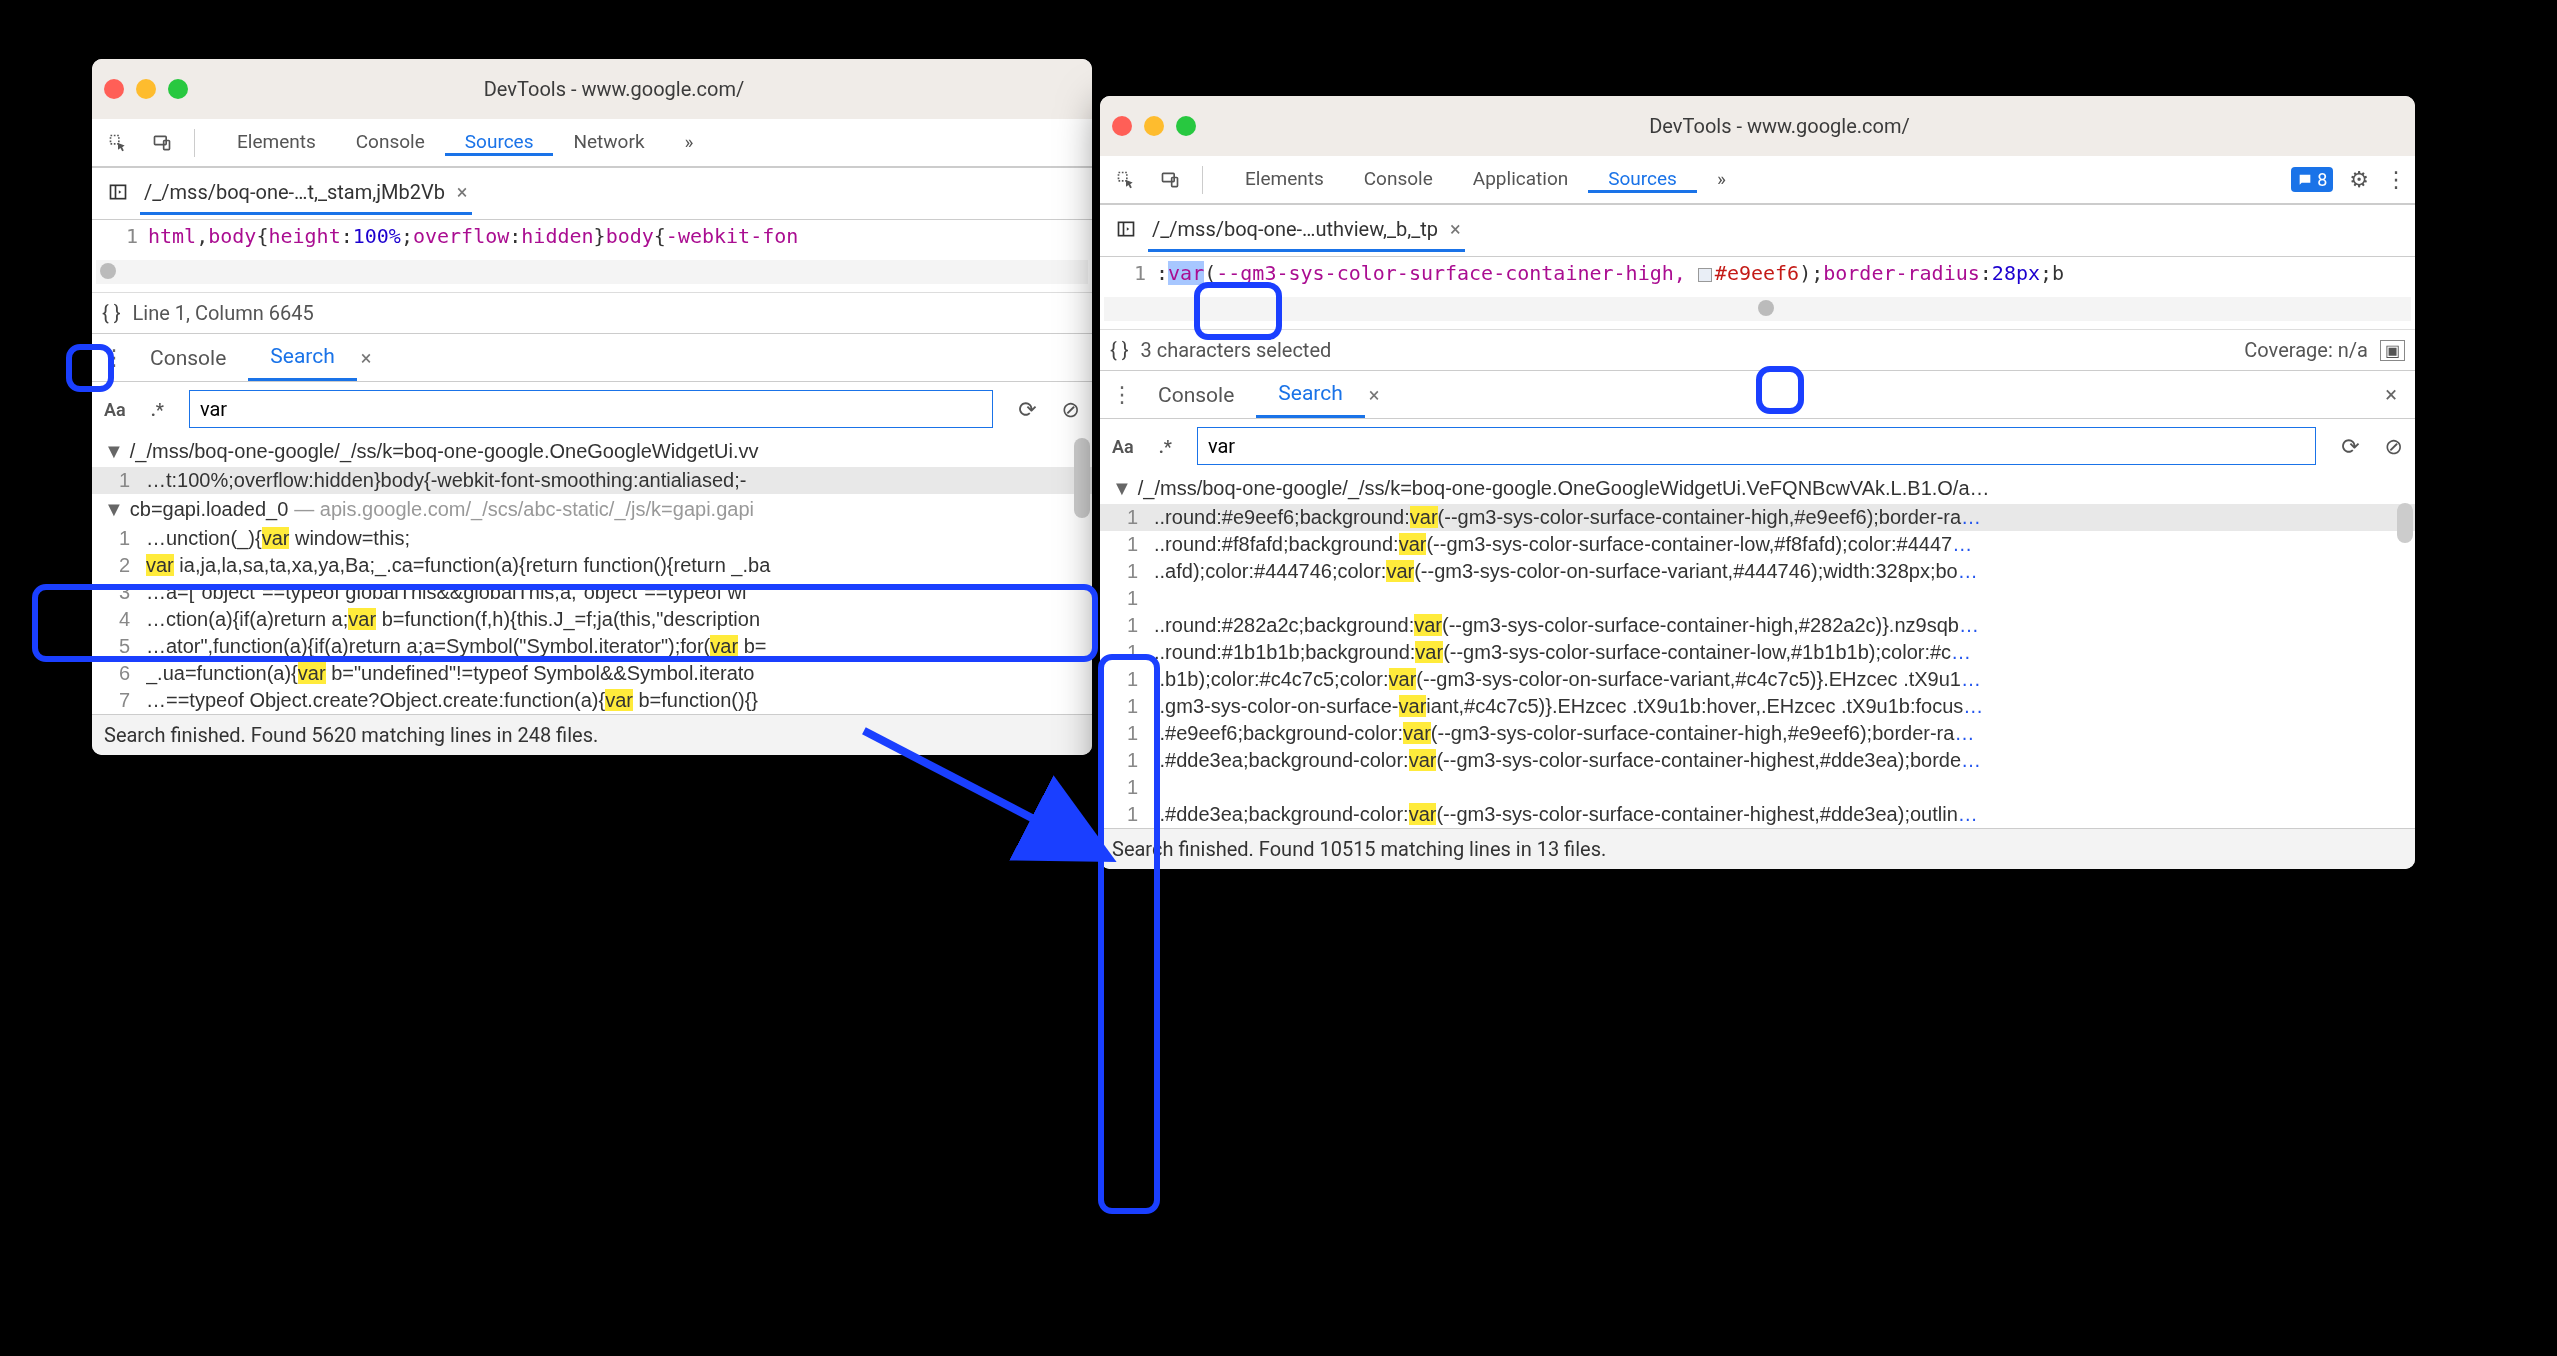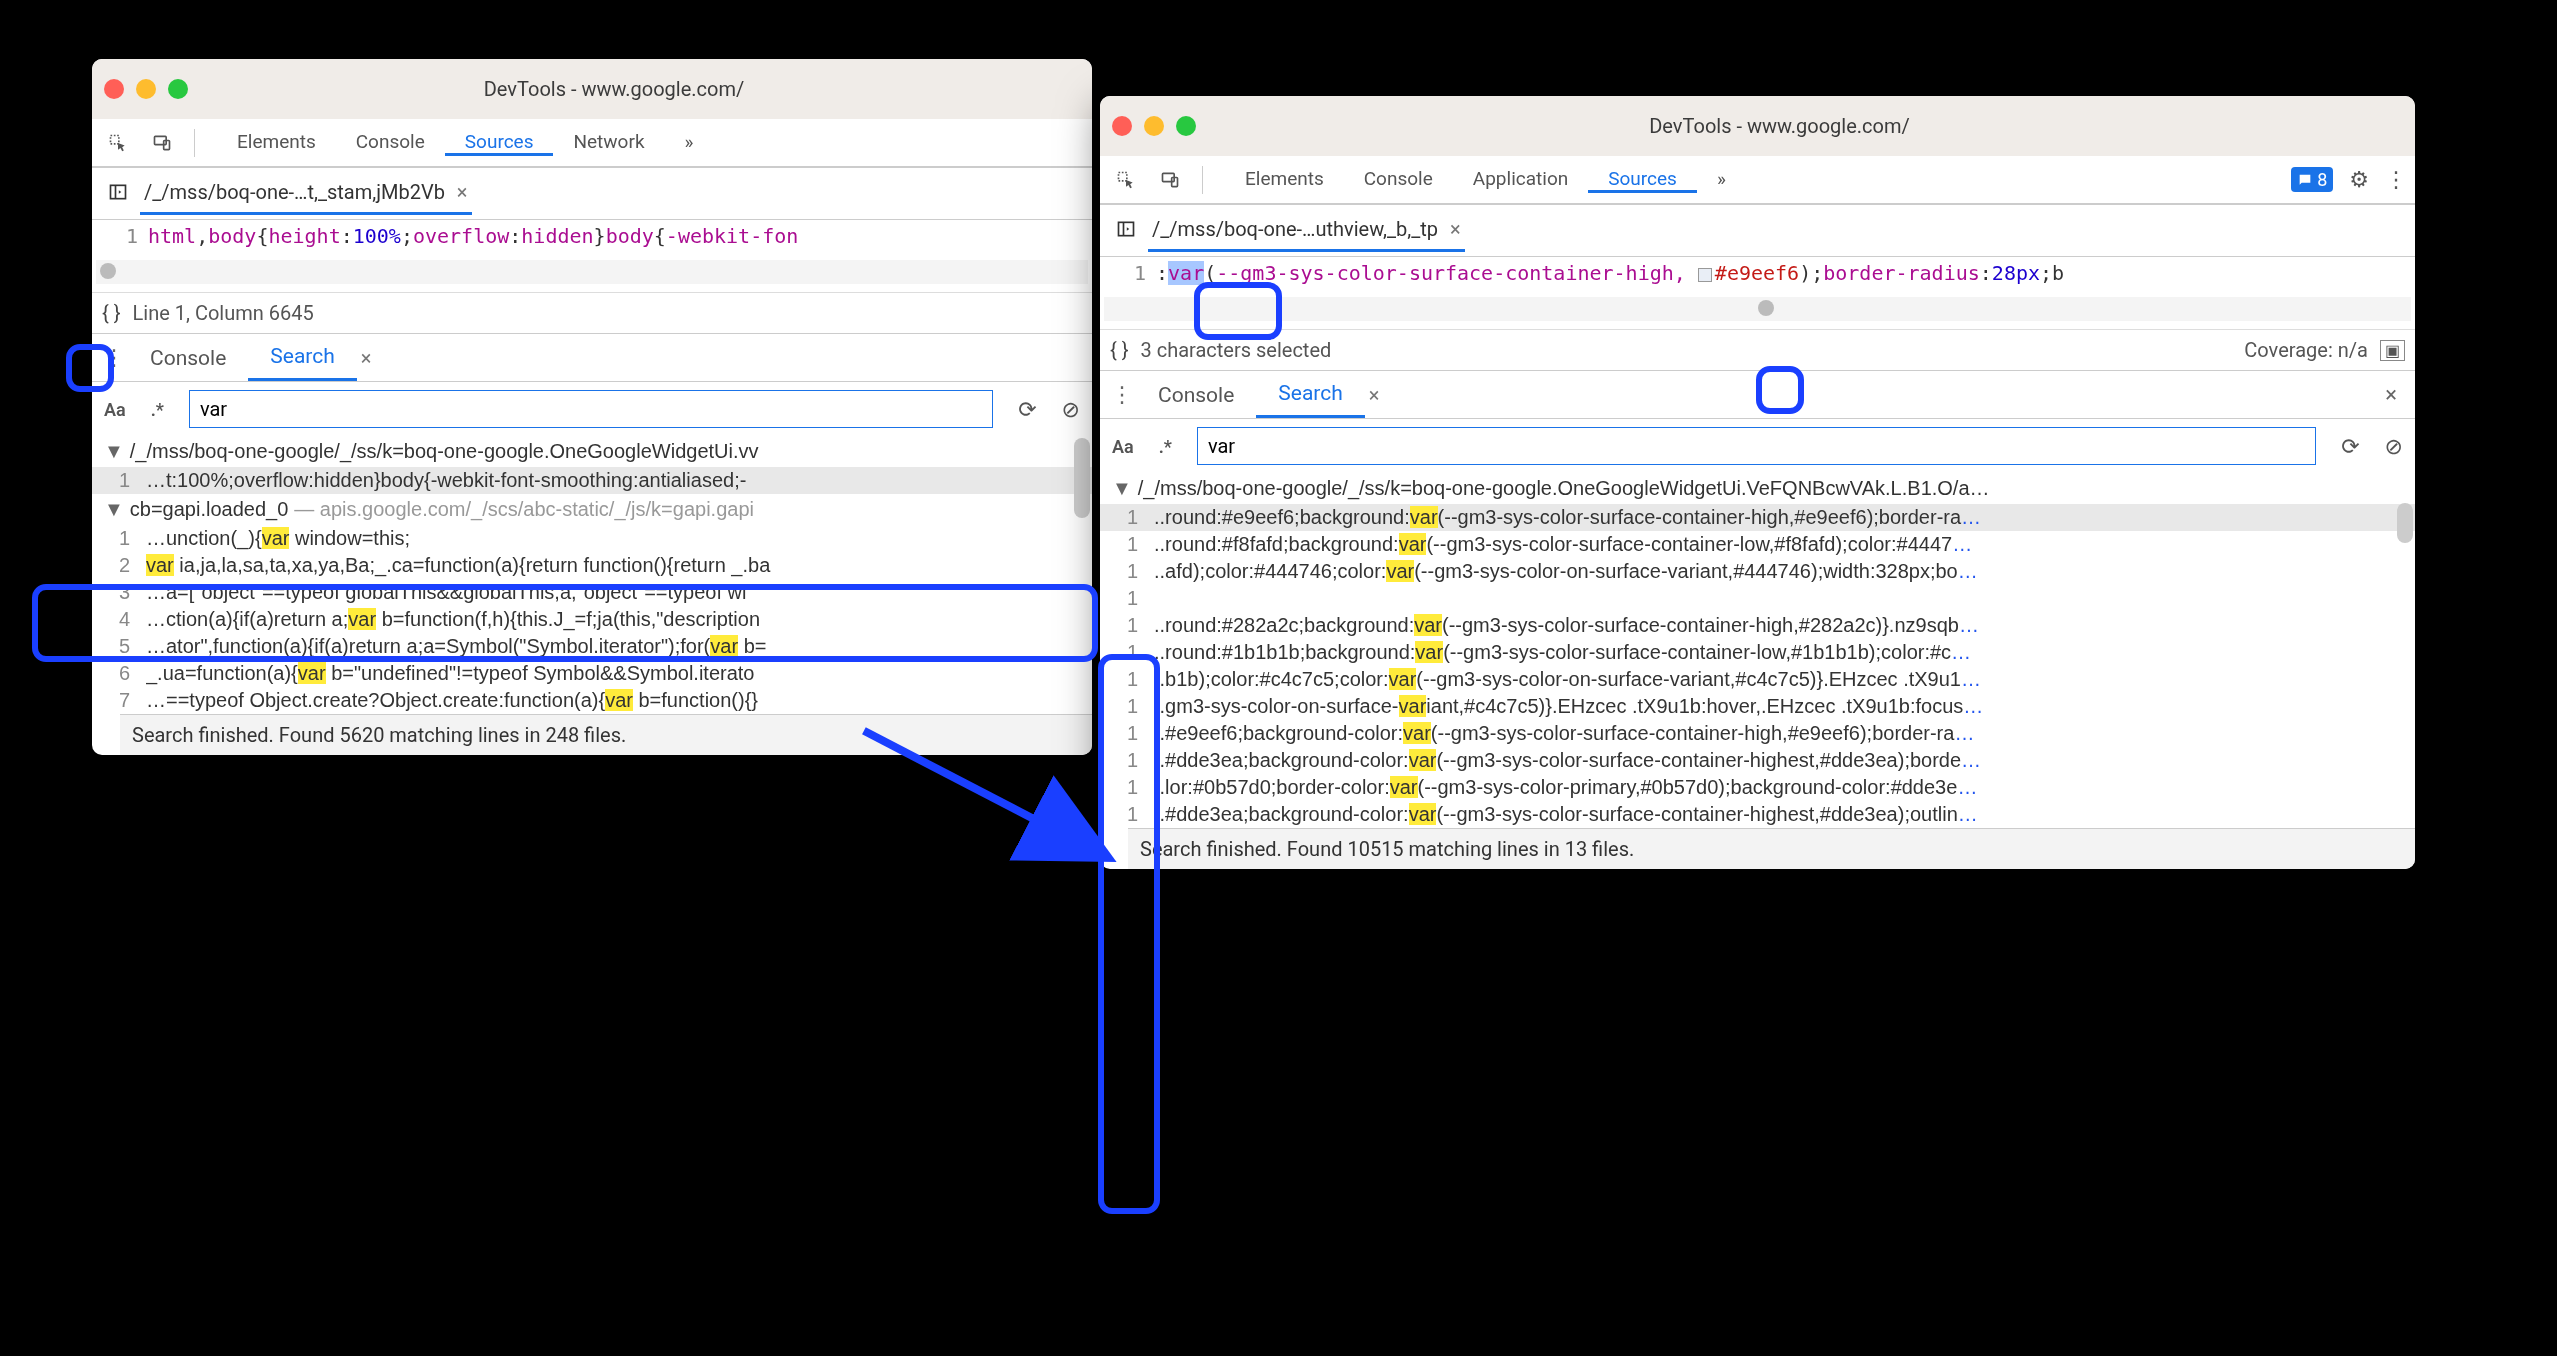--- a/index.html
+++ b/index.html
@@ -173,21 +173,20 @@
   .res-num { width:54px; text-align:right; padding-right:16px; color:#888;}
   .res-txt { flex:1; overflow:hidden; text-overflow:ellipsis; color:#333;}
   .res-txt .ellip-blue { color:#2255ee; }
   .hl { background: #ffeb3b; }
   .footer {
     border-top:1px solid #ccc;
     padding:8px 12px;
     font-size:20px;
     color:#333;
     background:#f3f3f3;
-    margin-left:28px;
   }
   .annot {
     position:absolute;
     border: 6px solid #1a3fff;
     border-radius: 14px;
     pointer-events:none;
   }
   .arrow {
     position:absolute;
     color:#1a3fff;
@@ -463,21 +462,20 @@
       <div class="res-row">
         <div class="res-num">1</div>
         <div class="res-txt"><span>..#e9eef6;background-color:</span><span class="hl">var</span><span>(--gm3-sys-color-surface-container-high,#e9eef6);border-ra</span><span class="ellip-blue">…</span></div>
       </div>
       <div class="res-row">
         <div class="res-num">1</div>
         <div class="res-txt"><span>..#dde3ea;background-color:</span><span class="hl">var</span><span>(--gm3-sys-color-surface-container-highest,#dde3ea);borde</span><span class="ellip-blue">…</span></div>
       </div>
       <div class="res-row">
         <div class="res-num">1</div>
-        <div class="res-txt"><span>..lor:#0b57d0;border-color:</span><span class="hl">var</span><span>(--gm3-sys-color-primary,#0b57d0);background-color:#dde3e</span><span class="ellip-blue">…</span></div>
       </div>
       <div class="res-row">
         <div class="res-num">1</div>
         <div class="res-txt"><span>..#dde3ea;background-color:</span><span class="hl">var</span><span>(--gm3-sys-color-surface-container-highest,#dde3ea);outlin</span><span class="ellip-blue">…</span></div>
       </div>
     </div>
 
   <div class="footer">Search finished.  Found 10515 matching lines in 13 files.</div>
 </div>
 

